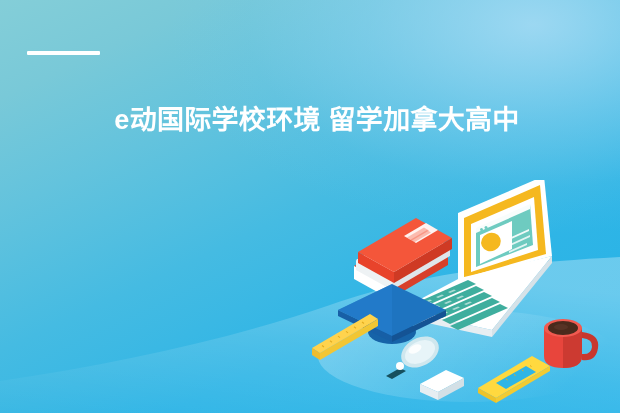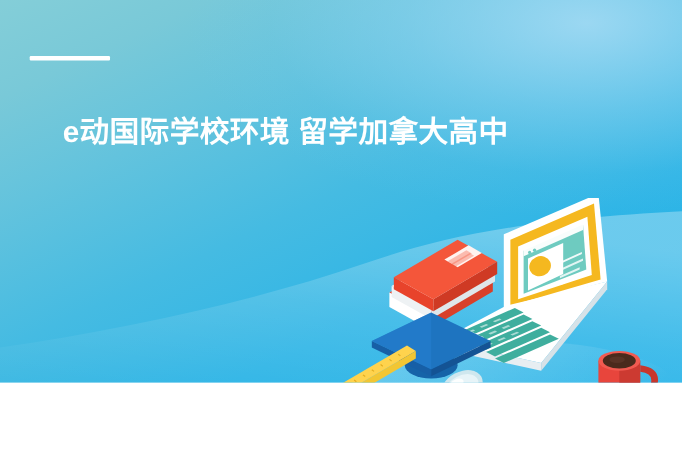--- a/index.html
+++ b/index.html
@@ -5,31 +5,32 @@
 <style>
   html, body {
     margin: 0;
     padding: 0;
     background: #ffffff;
   }
 
   #banner {
     position: relative;
     width: 620px;
-    height: 348px;
+    height: 413px;
     overflow: hidden;
     font-family: "Liberation Sans", "DejaVu Sans", sans-serif;
     background: linear-gradient(155deg,
                 #84ced8 0%,
                 #79c9d8 14%,
                 #63c3dd 30%,
                 #45bbe2 50%,
                 #2fb5e6 70%,
                 #27b3e7 88%,
                 #24b2e8 100%);
+    text-align: center;
   }
 
   
   #banner::before {
     content: "";
     position: absolute;
     inset: 0;
     background: radial-gradient(ellipse 70% 60% at 86% 6%,
                 rgba(168, 220, 245, 0.85) 0%,
                 rgba(150, 214, 243, 0.45) 38%,

